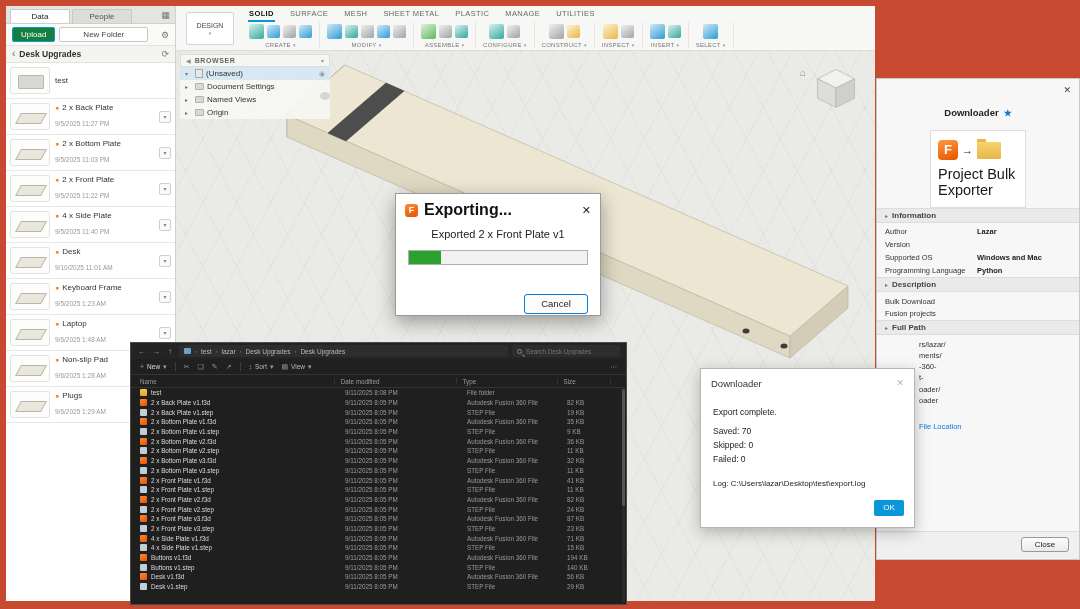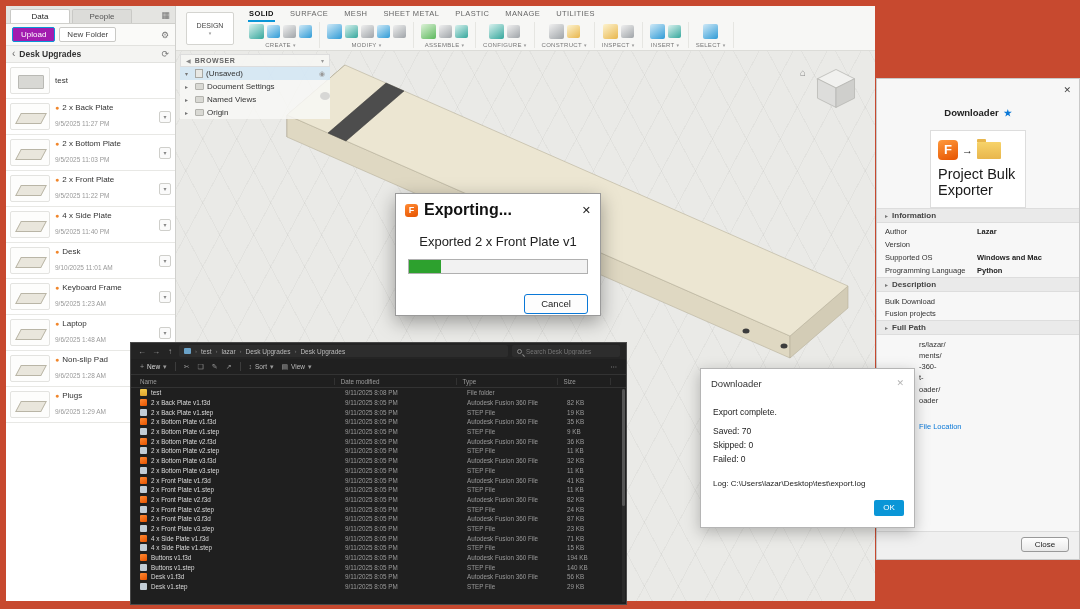--- a/index.html
+++ b/index.html
@@ -9,22 +9,22 @@
 
 .fusion{position:absolute;left:6px;top:6px;width:869px;height:595px;background:#f6f6f4;overflow:hidden}
 
 
 .dp{position:absolute;left:0;top:0;width:170px;height:100%;background:#f0f0ee;border-right:1px solid #d0d0cd;display:flex;flex-direction:column}
 .dp-tabs{display:flex;align-items:flex-end;height:18px;background:#e4e4e1;border-bottom:1px solid #cfcfcb;padding:2px 4px 0;gap:2px}
 .dp-tab{flex:0 0 60px;text-align:center;font-size:8px;color:#555;padding:2px 0;border:1px solid #c9c9c6;border-bottom:none;background:#dcdcd9;border-radius:2px 2px 0 0}
 .dp-tab.active{background:#fff;color:#222}
 .dp-grid{margin-left:auto;font-size:9px;color:#777;padding-bottom:2px}
 .dp-actions{display:flex;align-items:center;gap:4px;padding:3px 6px;background:#fafaf8;border-bottom:1px solid #e2e2df}
-.btn-upload{background:#a21caf;color:#fff;font-size:8px;padding:2px 8px;border-radius:2px;border:1px solid #0a96d7}
-.btn-newfolder{background:#fff;color:#444;font-size:8px;padding:2px 7px;border-radius:2px;border:1px solid #c9c9c6}
+.btn-upload{background:#15803d;color:#fff;font-size:8px;padding:2px 8px;border-radius:2px;border:1px solid #0a96d7}
+.btn-newfolder{background:#fff;color:#444;font-size:8px;padding:2px 23px;border-radius:2px;border:1px solid #c9c9c6}
 .dp-gear{margin-left:auto;color:#777;font-size:9px}
 .dp-folder{display:flex;align-items:center;gap:4px;padding:3px 6px;border-bottom:1px solid #e2e2df;background:#f4f4f2}
 .dp-back{color:#666;font-size:10px;line-height:8px}
 .dp-title{font-size:8.5px;font-weight:bold;color:#333}
 .dp-refresh{margin-left:auto;color:#777;font-size:9px}
 .dp-list{flex:1;overflow:hidden;background:#fff}
 .dp-row{display:flex;align-items:center;height:36px;padding:0 4px;border-bottom:1px solid #e8e8e5;background:#fff}
 .thumb{flex:0 0 40px;height:27px;background:#fdfdfc;border:1px solid #e3e3e0;border-radius:2px;position:relative;overflow:hidden}
 .thumb::after{content:"";position:absolute;left:7px;top:9px;width:24px;height:9px;background:#e9e6dc;border:1px solid #b9b5a6;transform:skewX(-28deg)}
 .thumb.folder::after{transform:none;background:#d8d8d4;border-color:#b9b9b4;height:12px;top:7px;border-radius:1px}
@@ -72,21 +72,21 @@
 .beye{margin-left:auto;color:#999;font-size:7px}
 .viewcube{position:absolute;right:14px;top:12px;display:flex;align-items:flex-start;gap:5px}
 .vc-home{font-size:10px;color:#888;margin-top:4px}
 
 
 .exporting{position:absolute;left:395px;top:193px;width:206px;height:123px;background:#fff;border:1px solid #9a9a9a;box-shadow:0 6px 18px rgba(0,0,0,.35);z-index:30}
 .exp-titlebar{display:flex;align-items:center;gap:6px;padding:7px 9px 4px}
 .exp-ficon{width:13px;height:13px;border-radius:3px;background:linear-gradient(160deg,#ff8a33,#e65300);color:#fff;font-size:9px;font-weight:bold;text-align:center;line-height:13px}
 .exp-title{font-size:16px;font-weight:bold;color:#111}
 .exp-close{margin-left:auto;font-size:11px;color:#222}
-.exp-msg{text-align:center;font-size:13px;color:#222;margin-top:11px}
+.exp-msg{text-align:center;font-size:11px;color:#222;margin-top:5px}
 .exp-bar{margin:10px 12px 0;height:15px;background:#f2f2f2;border:1px solid #b0b0b0;position:relative}
 .exp-fill{position:absolute;left:0;top:0;bottom:0;background:#2da12e}
 .exp-cancel{position:absolute;right:12px;bottom:1px;width:64px;height:20px;background:#fdfdfd;border:1px solid #0a78d7;border-radius:3px;font-size:9.5px;color:#222;text-align:center;line-height:18px}
 
 
 .explorer{position:absolute;left:130px;top:342px;width:497px;height:263px;background:#1f1f1f;border:1px solid #4a4a4a;z-index:20;color:#ccc;overflow:hidden}
 .ex-nav{display:flex;align-items:center;gap:4px;height:16px;padding:0 6px;background:#242424}
 .ex-navbtn{color:#9a9a9a;font-size:8px;width:10px;text-align:center}
 .ex-crumbbar{flex:1;display:flex;align-items:center;gap:4px;background:#2d2d2d;border-radius:2px;height:12px;padding:0 5px;font-size:6.5px;color:#bbb;overflow:hidden}
 .ex-pc{width:7px;height:6px;background:#6aa2c8;border-radius:1px}

